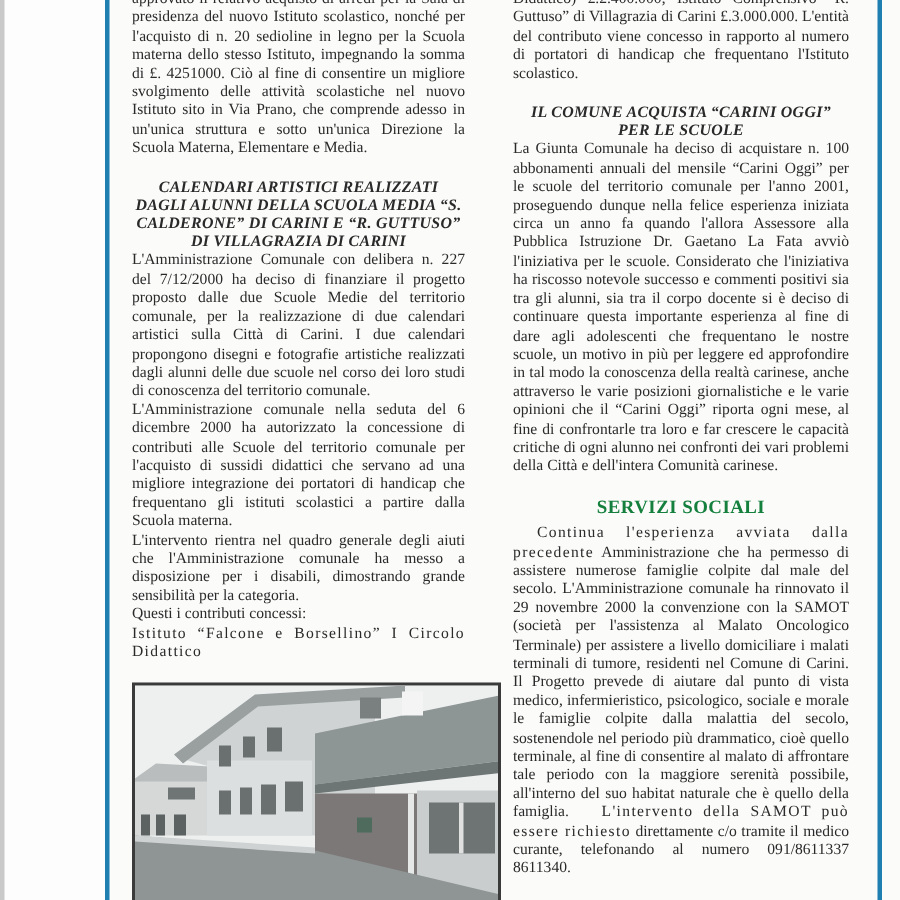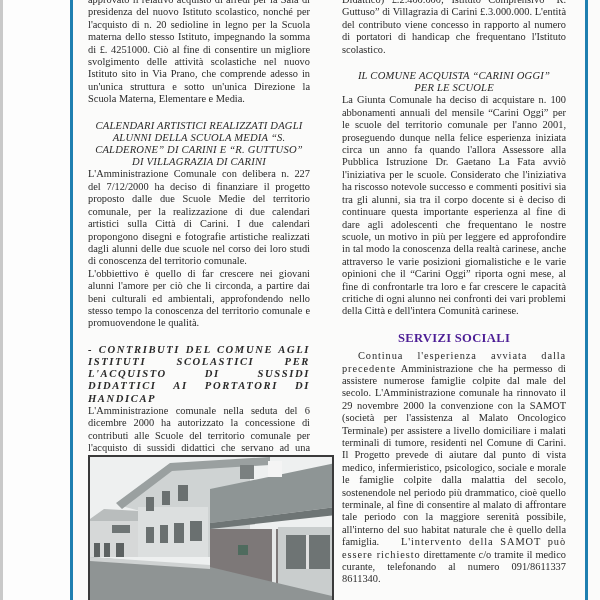--- a/index.html
+++ b/index.html
@@ -25,31 +25,31 @@
     }
     .col {
       position: absolute; top: -6px;
       font-size: 10.4px; line-height: 12.4px;
       text-align: justify;
     }
     .col-left { left: 88px; width: 222px; }
     .col-right { left: 342px; width: 224px; }
     .col p { margin: 0; }
     .h-it {
-      font-style: italic; font-weight: normal; text-align: center;
+      font-style: italic; font-weight: bold; text-align: center;
       font-size: 10.6px; line-height: 12.2px; margin: 14px 0 0 0;
       letter-spacing: 0.2px;
     }
     .h-it-wide {
       font-style: italic; font-weight: bold; text-align: justify;
       font-size: 10.6px; line-height: 12.2px; margin: 14px 0 0 0;
       letter-spacing: 1.6px;
     }
     .section-title {
-      color: #4c1d95; font-weight: bold; text-align: center;
+      color: #15803d; font-weight: bold; text-align: center;
       font-size: 12.6px; margin: 14px 0 6px 0; letter-spacing: 0.3px;
     }
     .wide { letter-spacing: 0.9px; margin-left: 16px; }
     .photo {
       position: absolute; left: 88px; top: 455px; width: 246px; height: 150px;
       border: 2px solid #3a3a3a; box-sizing: border-box; overflow: hidden;
       background: #e8eaea;
     }
   </style>
 </head>
@@ -57,23 +57,21 @@
 
 <div class="left-margin"></div>
 <div class="rule-left"></div>
 <div class="rule-right"></div>
 
 <div class="col col-left">
   <p>approvato il relativo acquisto di arredi per la Sala di presidenza del nuovo Istituto scolastico, nonché per l'acquisto di n. 20 sedioline in legno per la Scuola materna dello stesso Istituto, impegnando la somma di £. 4251000. Ciò al fine di consentire un migliore svolgimento delle attività scolastiche nel nuovo Istituto sito in Via Prano, che comprende adesso in un'unica struttura e sotto un'unica Direzione la Scuola Materna, Elementare e Media.</p>
 
   <div class="h-it">CALENDARI ARTISTICI REALIZZATI DAGLI ALUNNI DELLA SCUOLA MEDIA “S. CALDERONE” DI CARINI E “R. GUTTUSO” DI VILLAGRAZIA DI CARINI</div>
   <p>L'Amministrazione Comunale con delibera n. 227 del 7/12/2000 ha deciso di finanziare il progetto proposto dalle due Scuole Medie del territorio comunale, per la realizzazione di due calendari artistici sulla Città di Carini. I due calendari propongono disegni e fotografie artistiche realizzati dagli alunni delle due scuole nel corso dei loro studi di conoscenza del territorio comunale.</p>
-  <p>L'obbiettivo è quello di far crescere nei giovani alunni l'amore per ciò che li circonda, a partire dai beni culturali ed ambientali, approfondendo nello stesso tempo la conoscenza del territorio comunale e promuovendone le qualità.</p>
 
-  <div class="h-it-wide">- CONTRIBUTI DEL COMUNE AGLI ISTITUTI SCOLASTICI PER L'ACQUISTO DI SUSSIDI DIDATTICI AI PORTATORI DI HANDICAP</div>
   <p>L'Amministrazione comunale nella seduta del 6 dicembre 2000 ha autorizzato la concessione di contributi alle Scuole del territorio comunale per l'acquisto di sussidi didattici che servano ad una migliore integrazione dei portatori di handicap che frequentano gli istituti scolastici a partire dalla Scuola materna.</p>
   <p>L'intervento rientra nel quadro generale degli aiuti che l'Amministrazione comunale ha messo a disposizione per i disabili, dimostrando grande sensibilità per la categoria.</p>
   <p>Questi i contributi concessi:</p>
   <p class="wide">Istituto “Falcone e Borsellino” I Circolo Didattico</p>
 </div>
 
 <div class="photo">
   <svg width="246" height="150" viewBox="0 0 246 150">
     <rect x="0" y="0" width="246" height="150" fill="#eef0f0"></rect>
 

